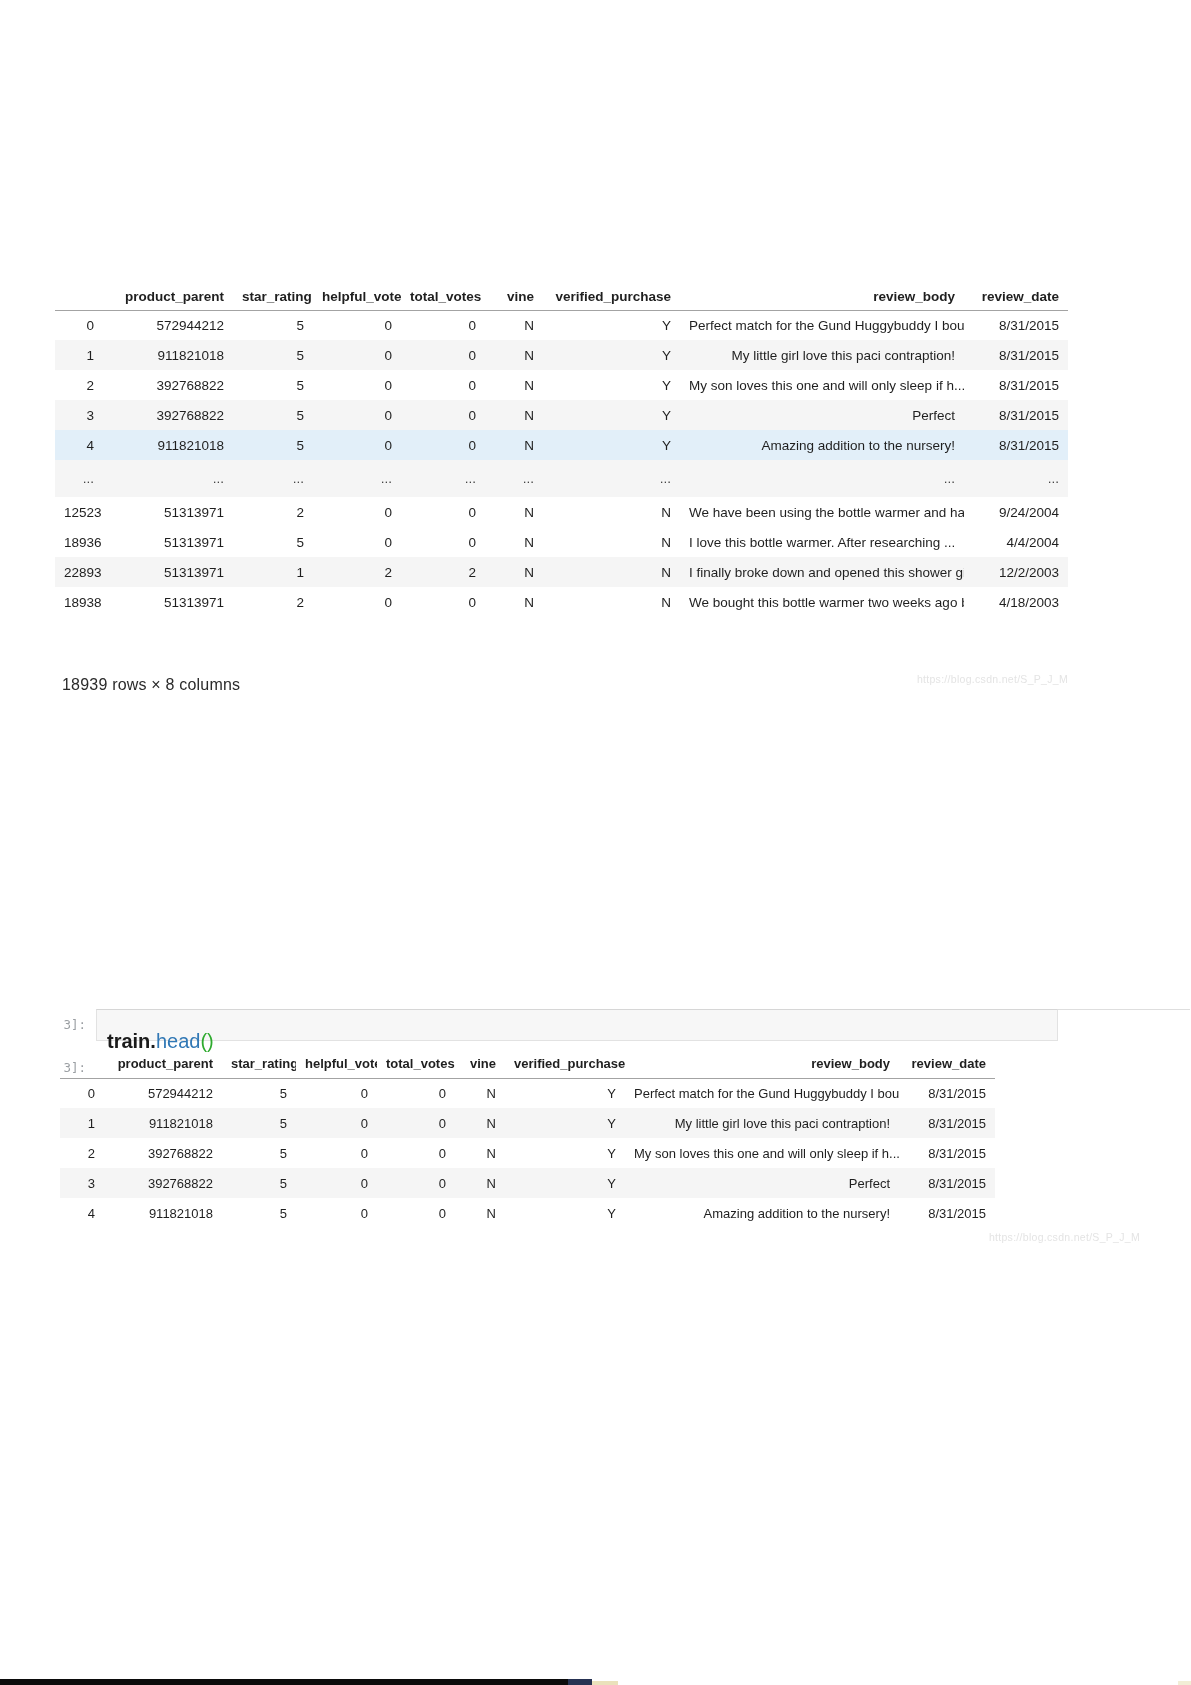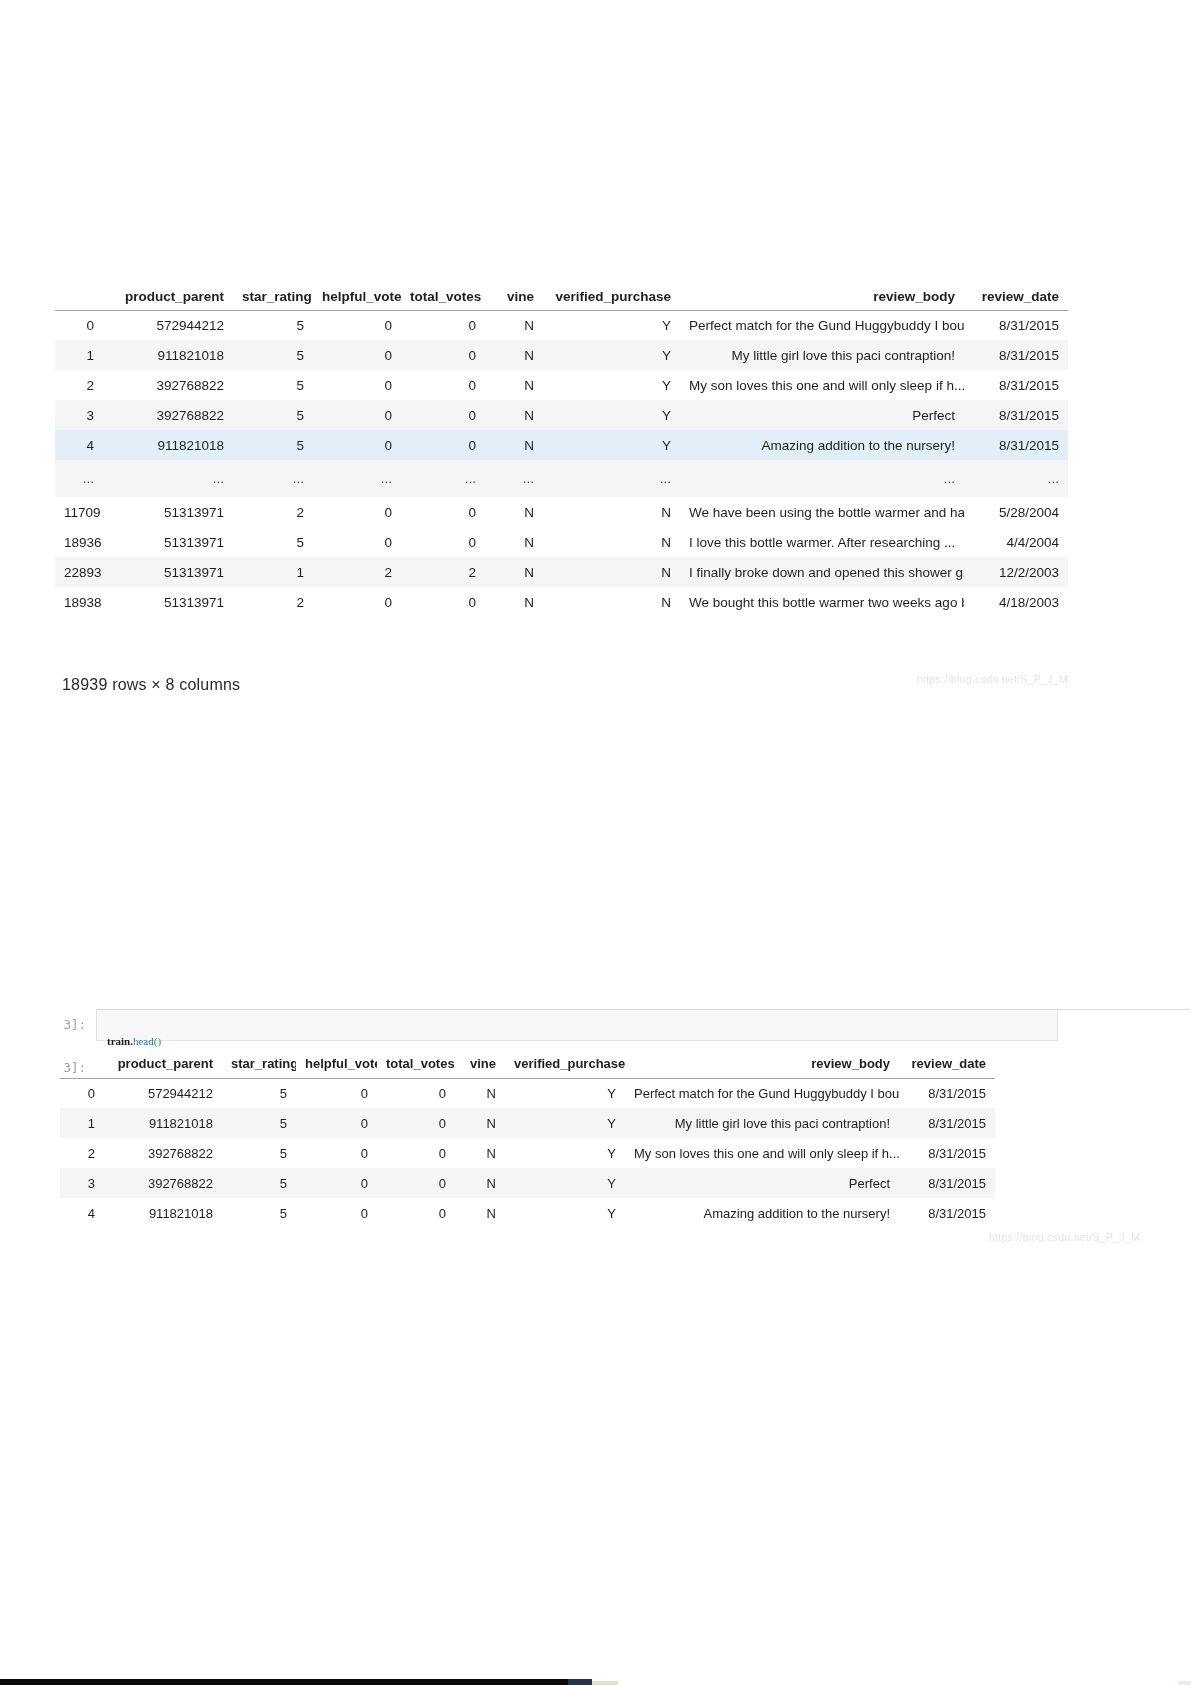--- a/index.html
+++ b/index.html
@@ -36,21 +36,21 @@
   
   .cell-topline{height:1px;background:#dedede;}
   .code-box{
     background:#f7f7f7;border:1px solid #e2e2e2;border-top:1px solid #d6d6d6;
     box-sizing:border-box;display:flex;align-items:center;padding-left:10px;
   }
   .prompt{
     font-family:"DejaVu Sans Mono", monospace;font-size:12.5px;color:#9b9fa3;
     width:34px;text-align:right;white-space:nowrap;
   }
-  .code{font-family:Liberation Serif, serif;font-size:11px;white-space:nowrap;margin-top:32px;}
+  .code{font-family:Liberation Sans, sans-serif;font-size:20px;white-space:nowrap;margin-top:32px;}
   .tok-name{color:#1b1b1b;font-weight:700;}
   .tok-dot{color:#1b1b1b;font-weight:700;}
   .tok-method{color:#3178b5;}
   .tok-paren{color:#2eaa2e;}
 
   
   .bar-black{background:#0b0b0b;}
   .bar-navy{background:#263252;}
   .bar-gold{background:#d9c983;opacity:.55;}
   .bar-gold2{background:#e9e2ba;opacity:.6;}
@@ -144,29 +144,29 @@
         <td>...</td>
         <td>...</td>
         <td>...</td>
         <td>...</td>
         <td>...</td>
         <td>...</td>
         <td>...</td>
         <td>...</td>
       </tr>
       <tr class="white">
-        <td>11709</td>
+        <td>12523</td>
         <td>51313971</td>
         <td>2</td>
         <td>0</td>
         <td>0</td>
         <td>N</td>
         <td>N</td>
         <td>We have been using the bottle warmer and have ...</td>
-        <td>5/28/2004</td>
+        <td>9/24/2004</td>
       </tr>
       <tr class="white">
         <td>18936</td>
         <td>51313971</td>
         <td>5</td>
         <td>0</td>
         <td>0</td>
         <td>N</td>
         <td>N</td>
         <td>I love this bottle warmer. After researching ...</td>

